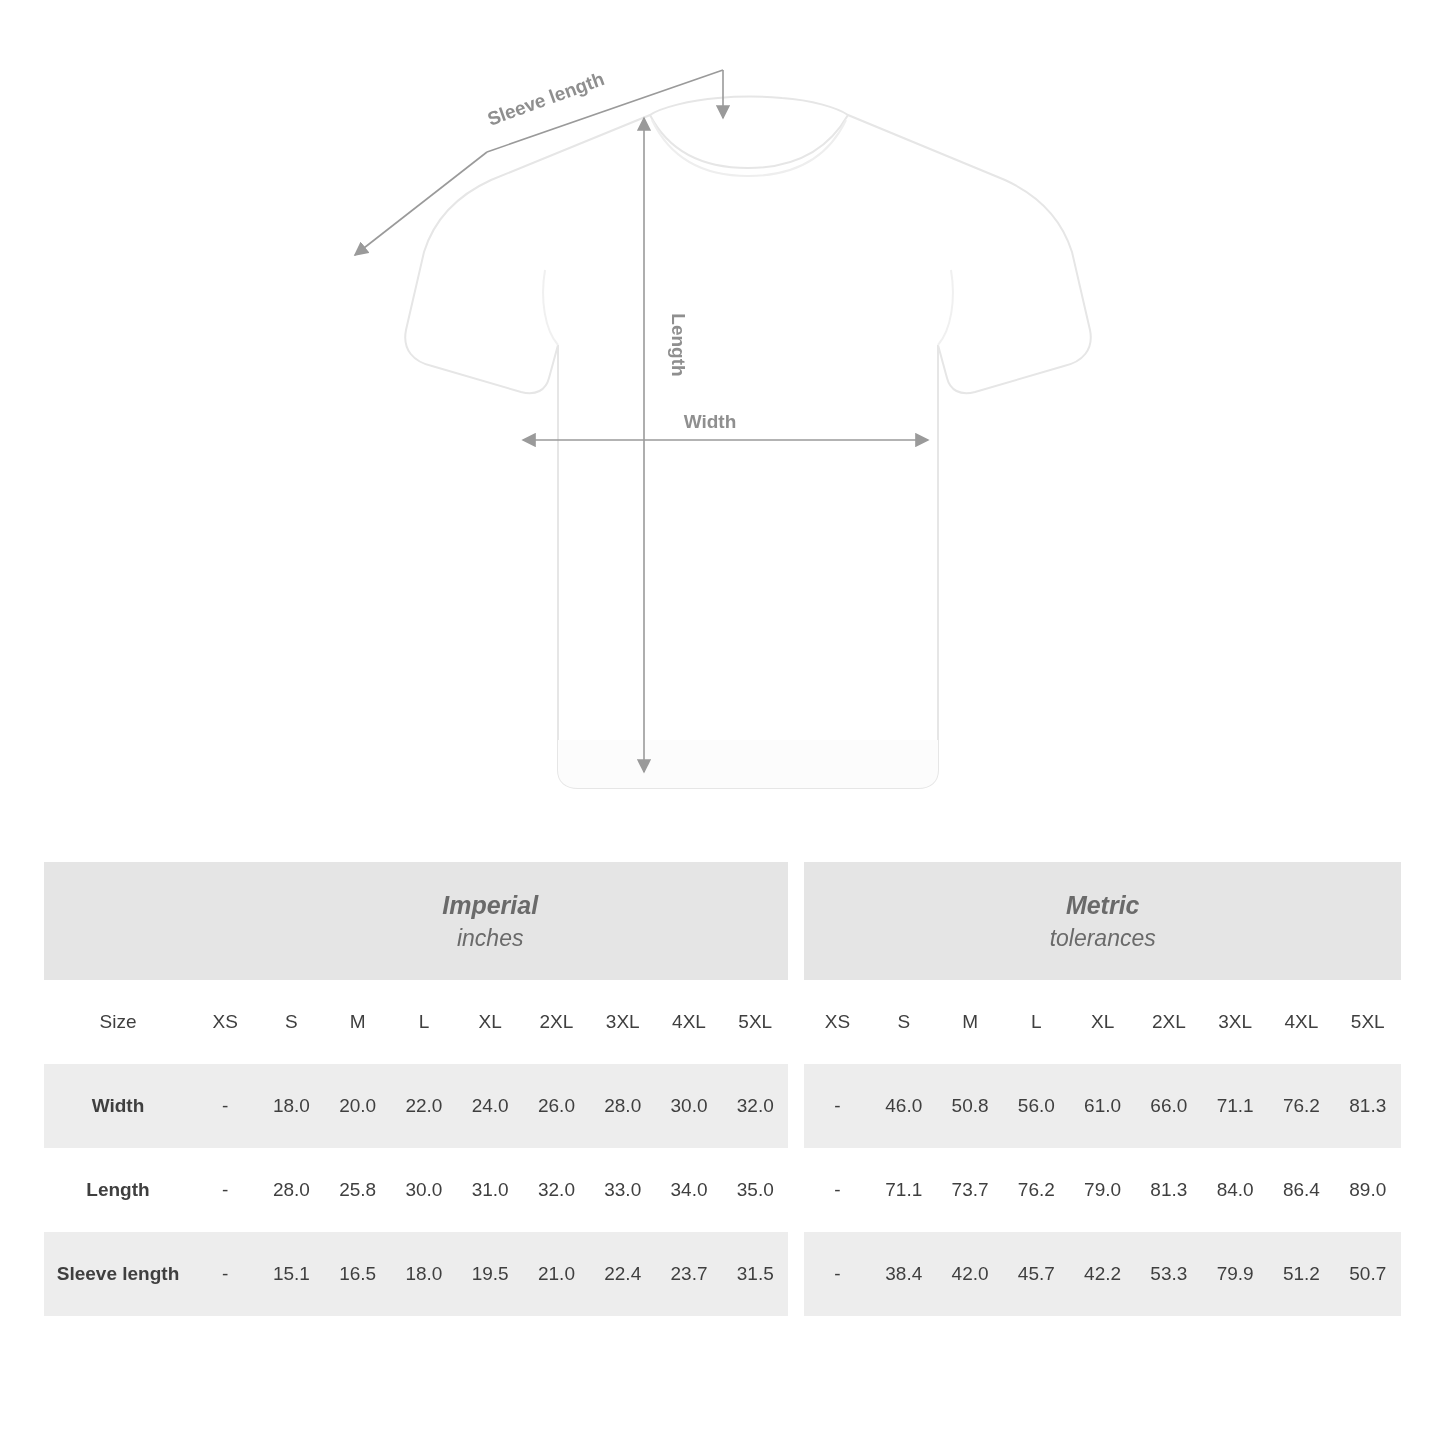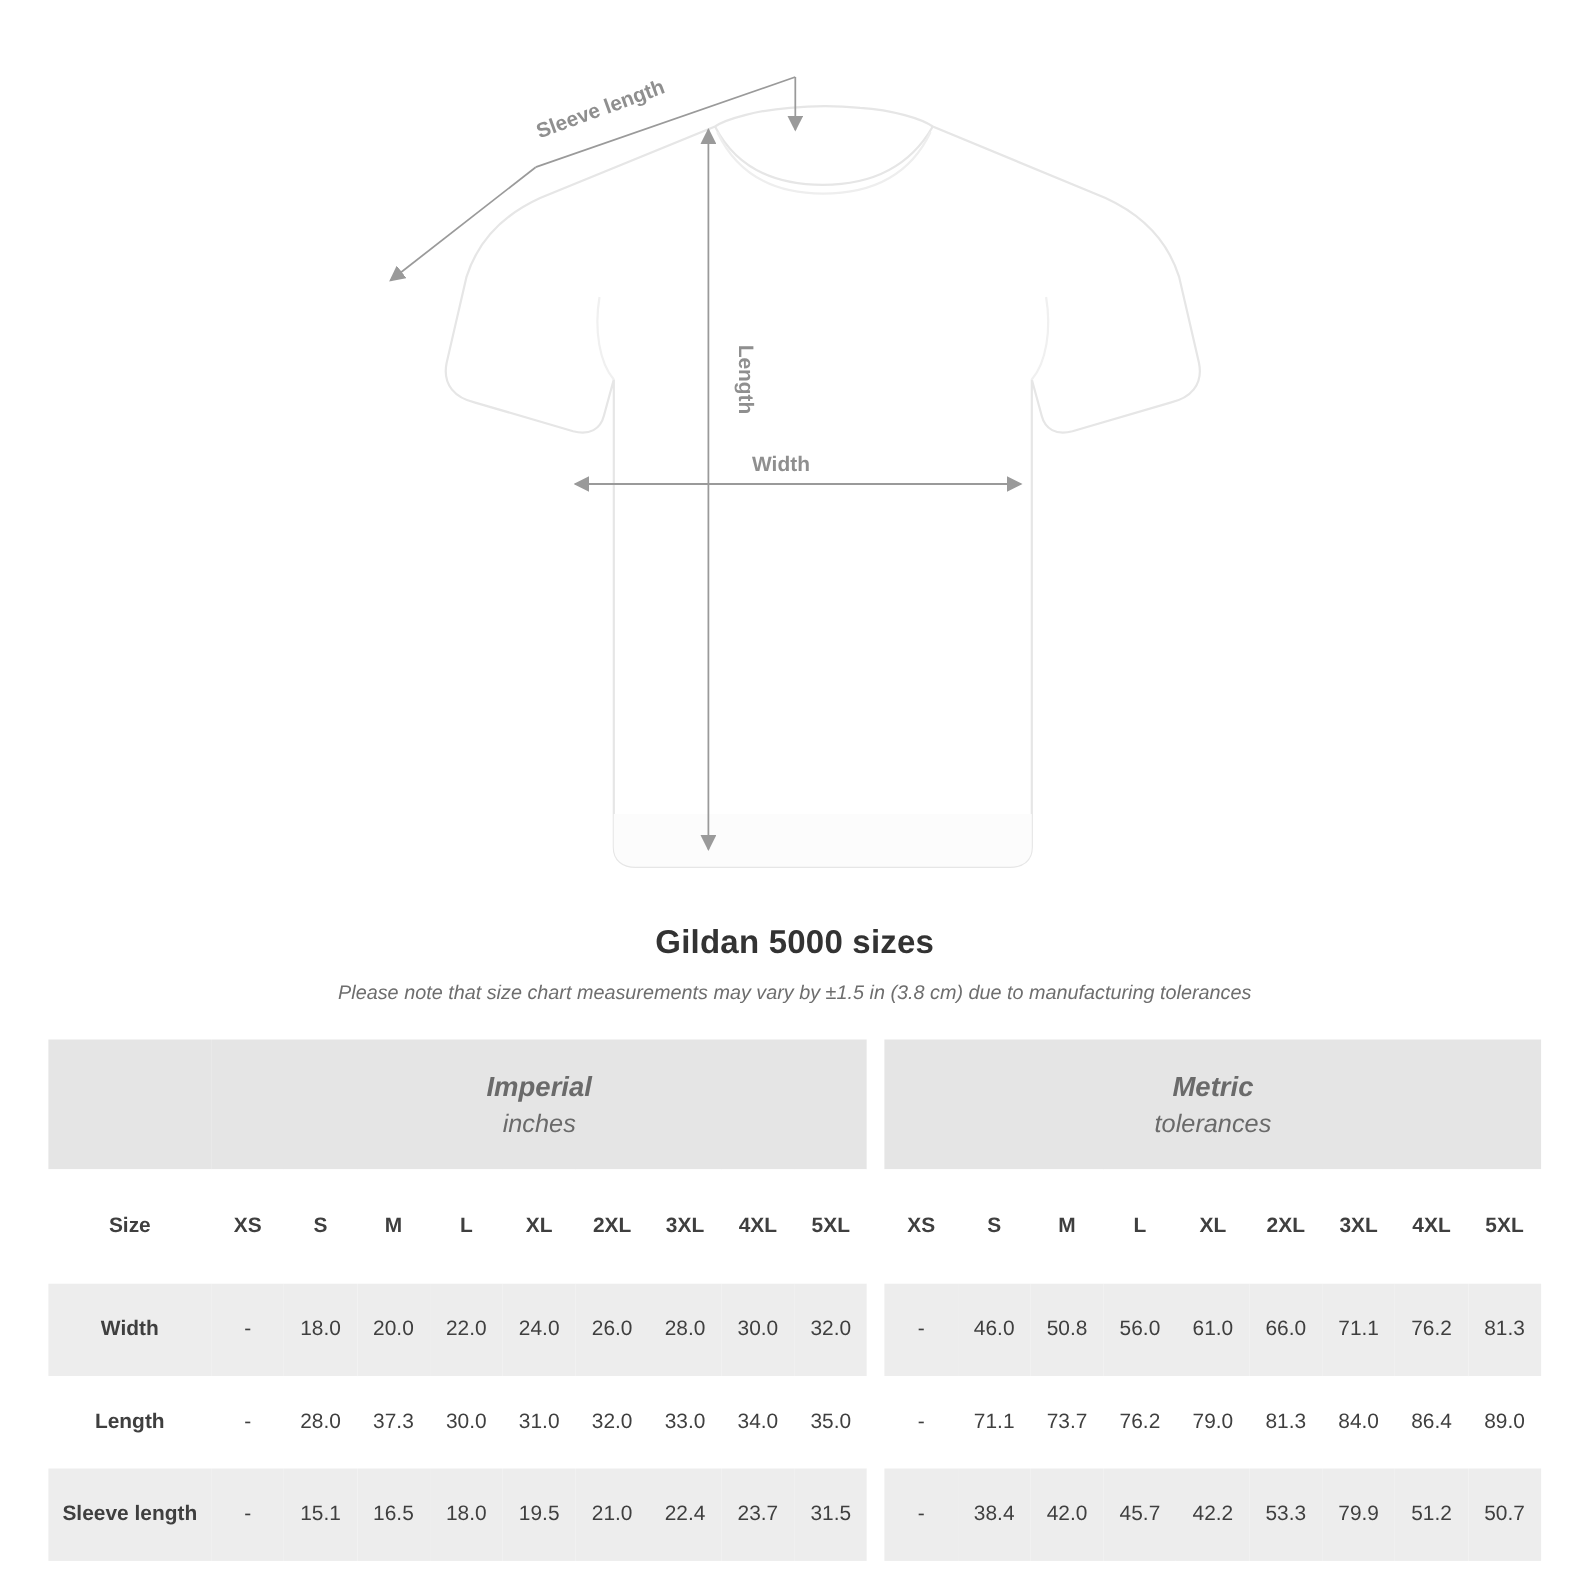--- a/index.html
+++ b/index.html
@@ -76,23 +76,23 @@
     color: #6a6a6a;
     line-height: 1.25;
   }
   .unit-sub {
     font-size: 23px;
     font-style: italic;
     color: #6a6a6a;
     padding-top: 4px;
   }
   .header-row td {
-    height: 104px;
-    background: #ffffff;
-    font-weight: bold;
+    height: 84px;
+    background: #ffffff;
+    font-weight: normal;
     font-size: 20px;
     color: #3b3b3b;
   }
   .header-row td.gap, .unit-band td.gap {
     background: #ffffff;
   }
   .row-label {
     font-weight: bold;
     font-size: 20px;
     color: #3b3b3b;
@@ -173,24 +173,20 @@
       </g>
       <text x="672" y="345" transform="rotate(90 672 345)" font-family="Liberation Sans, sans-serif" font-size="19" font-weight="bold" fill="#8f8f8f" text-anchor="middle">Length</text>
 
       <g stroke="#9a9a9a" stroke-width="1.6" fill="none">
         <line x1="523" y1="440" x2="928" y2="440" marker-start="url(#arrTail)" marker-end="url(#arrHead)"></line>
       </g>
       <text x="710" y="428" font-family="Liberation Sans, sans-serif" font-size="19" font-weight="bold" fill="#8f8f8f" text-anchor="middle">Width</text>
     </svg>
   </div>
 
-  <div class="title-block">
-    <div class="chart-title">Gildan 5000 sizes</div>
-    <div class="chart-note">Please note that size chart measurements may vary by ±1.5 in (3.8 cm) due to manufacturing tolerances</div>
-  </div>
 
   <div class="table-wrap">
     <table class="size-table">
       <colgroup>
         <col class="col-label">
         <col span="9">
         <col class="col-gap">
         <col span="9">
       </colgroup>
       <tbody>
@@ -250,21 +246,21 @@
           <td>66.0</td>
           <td>71.1</td>
           <td>76.2</td>
           <td>81.3</td>
         </tr>
 
         <tr class="data-row plain">
           <td class="row-label">Length</td>
           <td>-</td>
           <td>28.0</td>
-          <td>37.3</td>
+          <td>25.8</td>
           <td>30.0</td>
           <td>31.0</td>
           <td>32.0</td>
           <td>33.0</td>
           <td>34.0</td>
           <td>35.0</td>
           <td class="gap"></td>
           <td>-</td>
           <td>71.1</td>
           <td>73.7</td>

